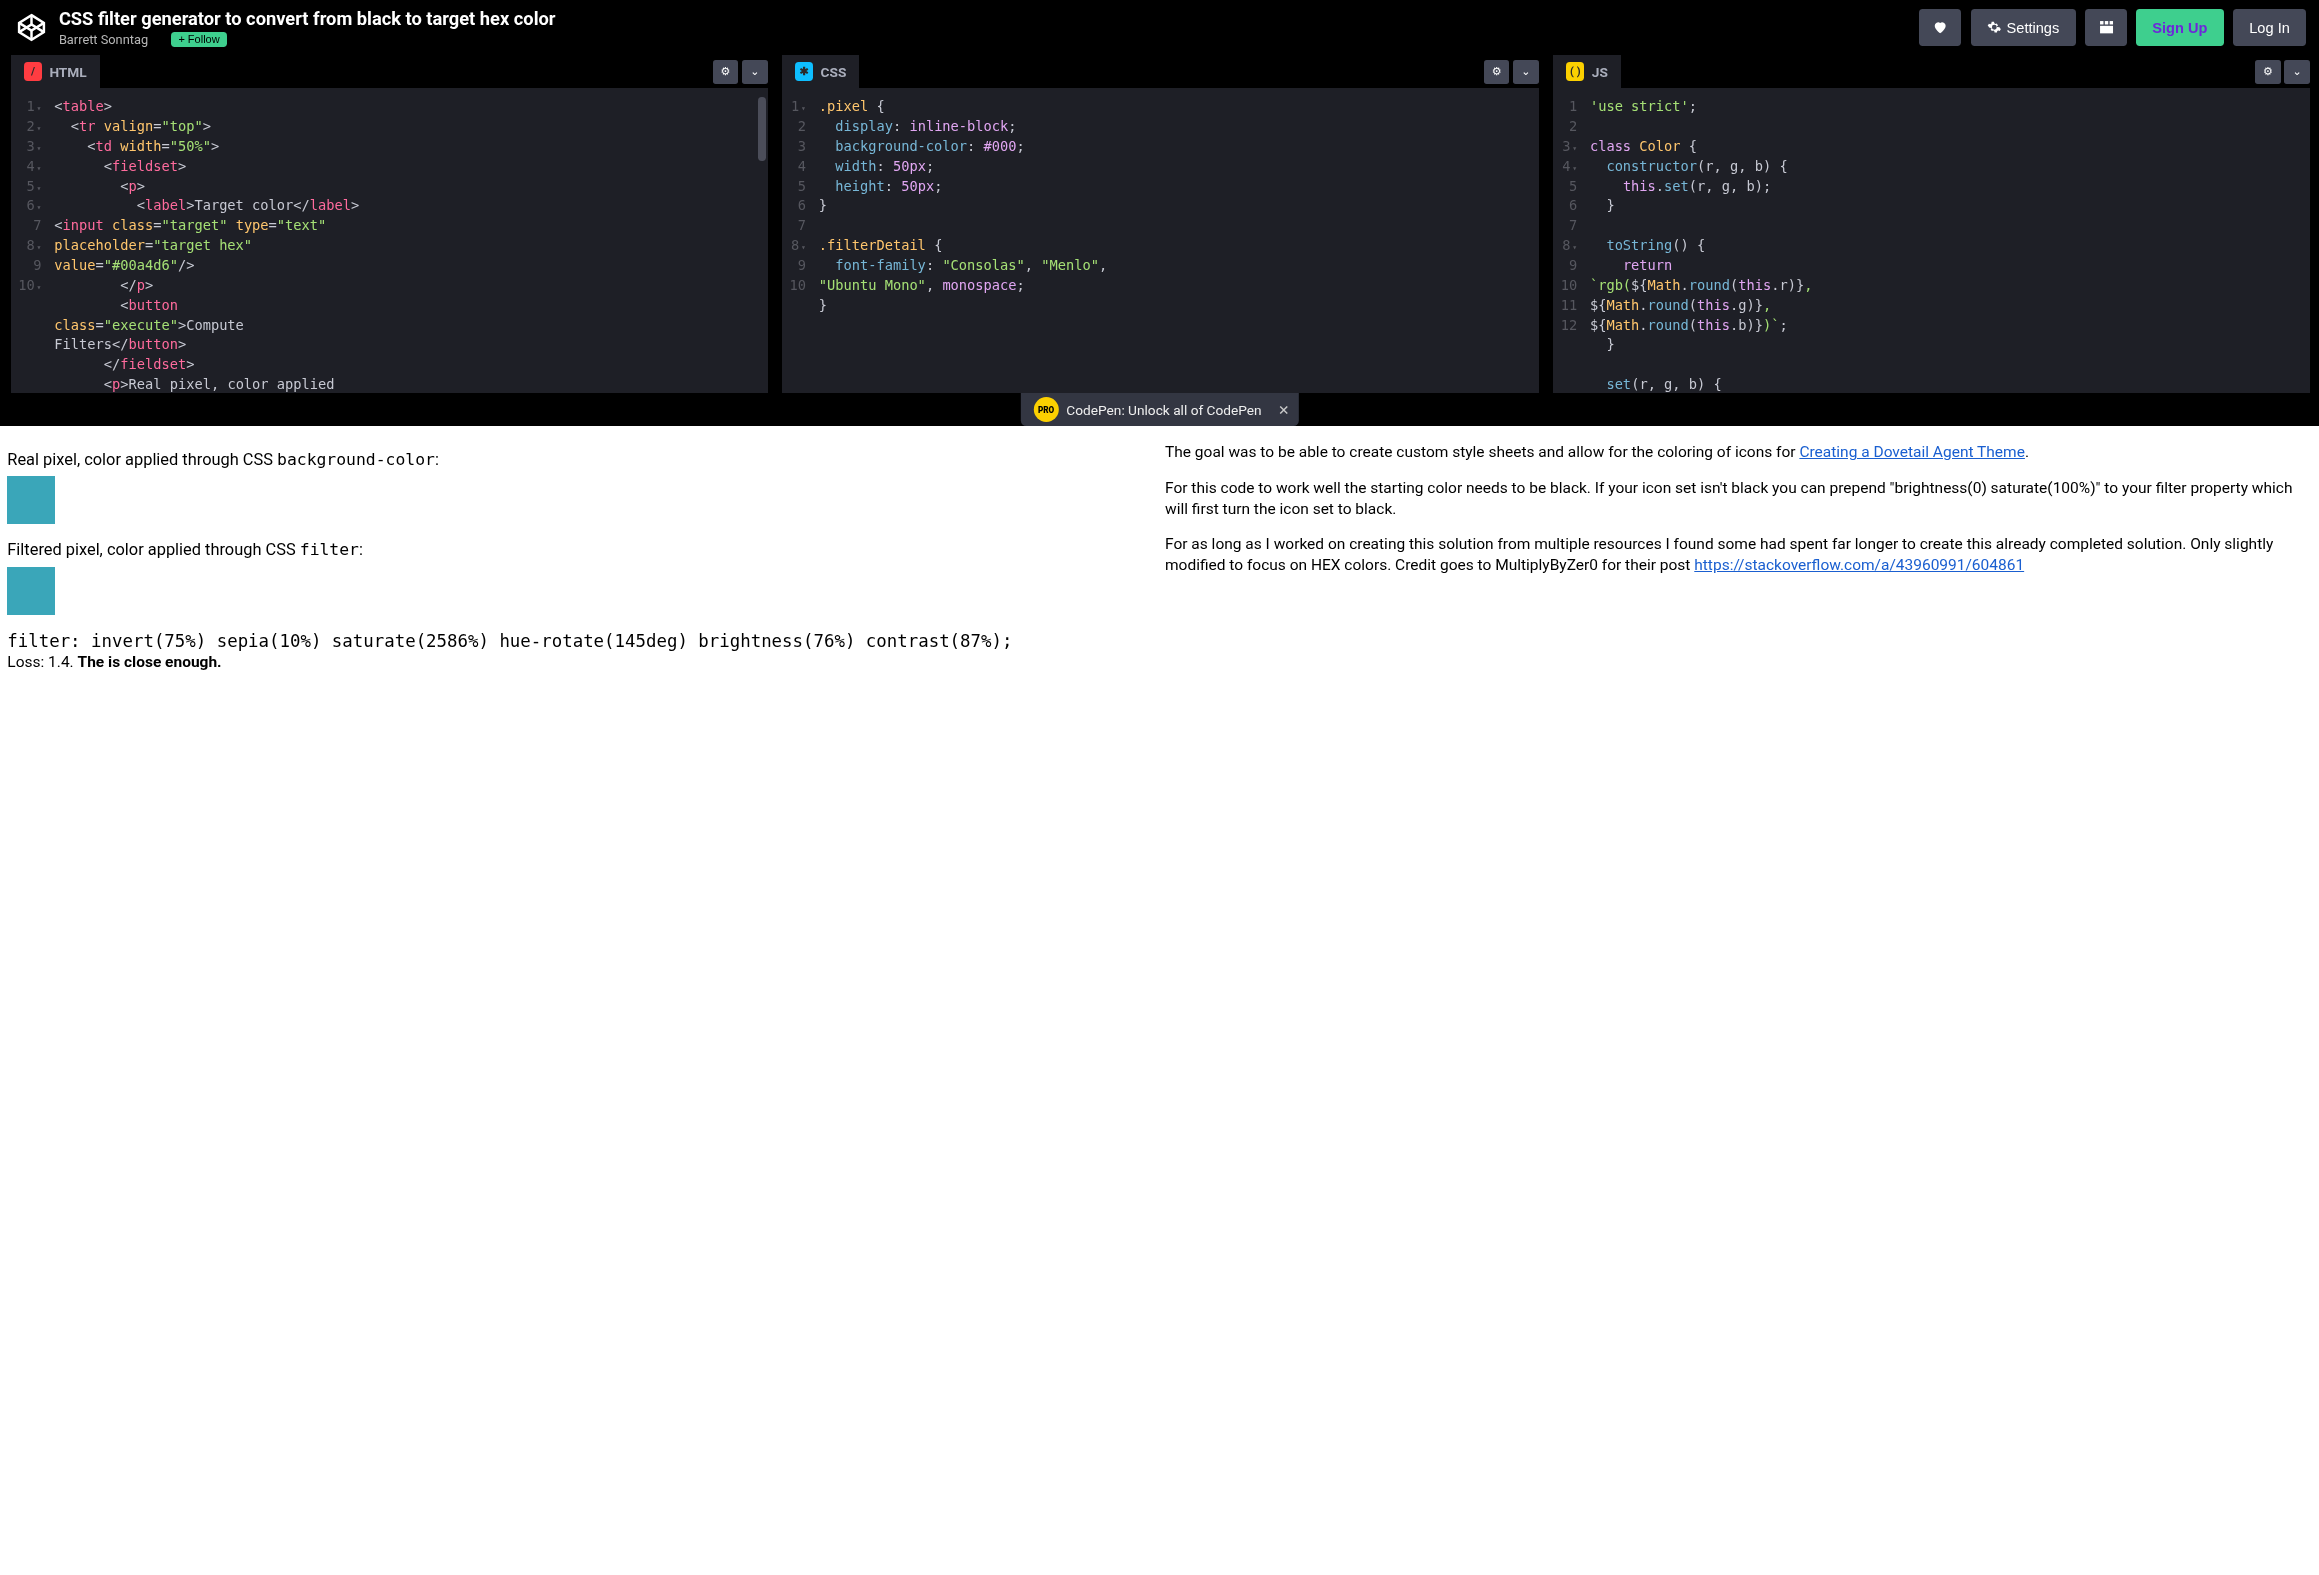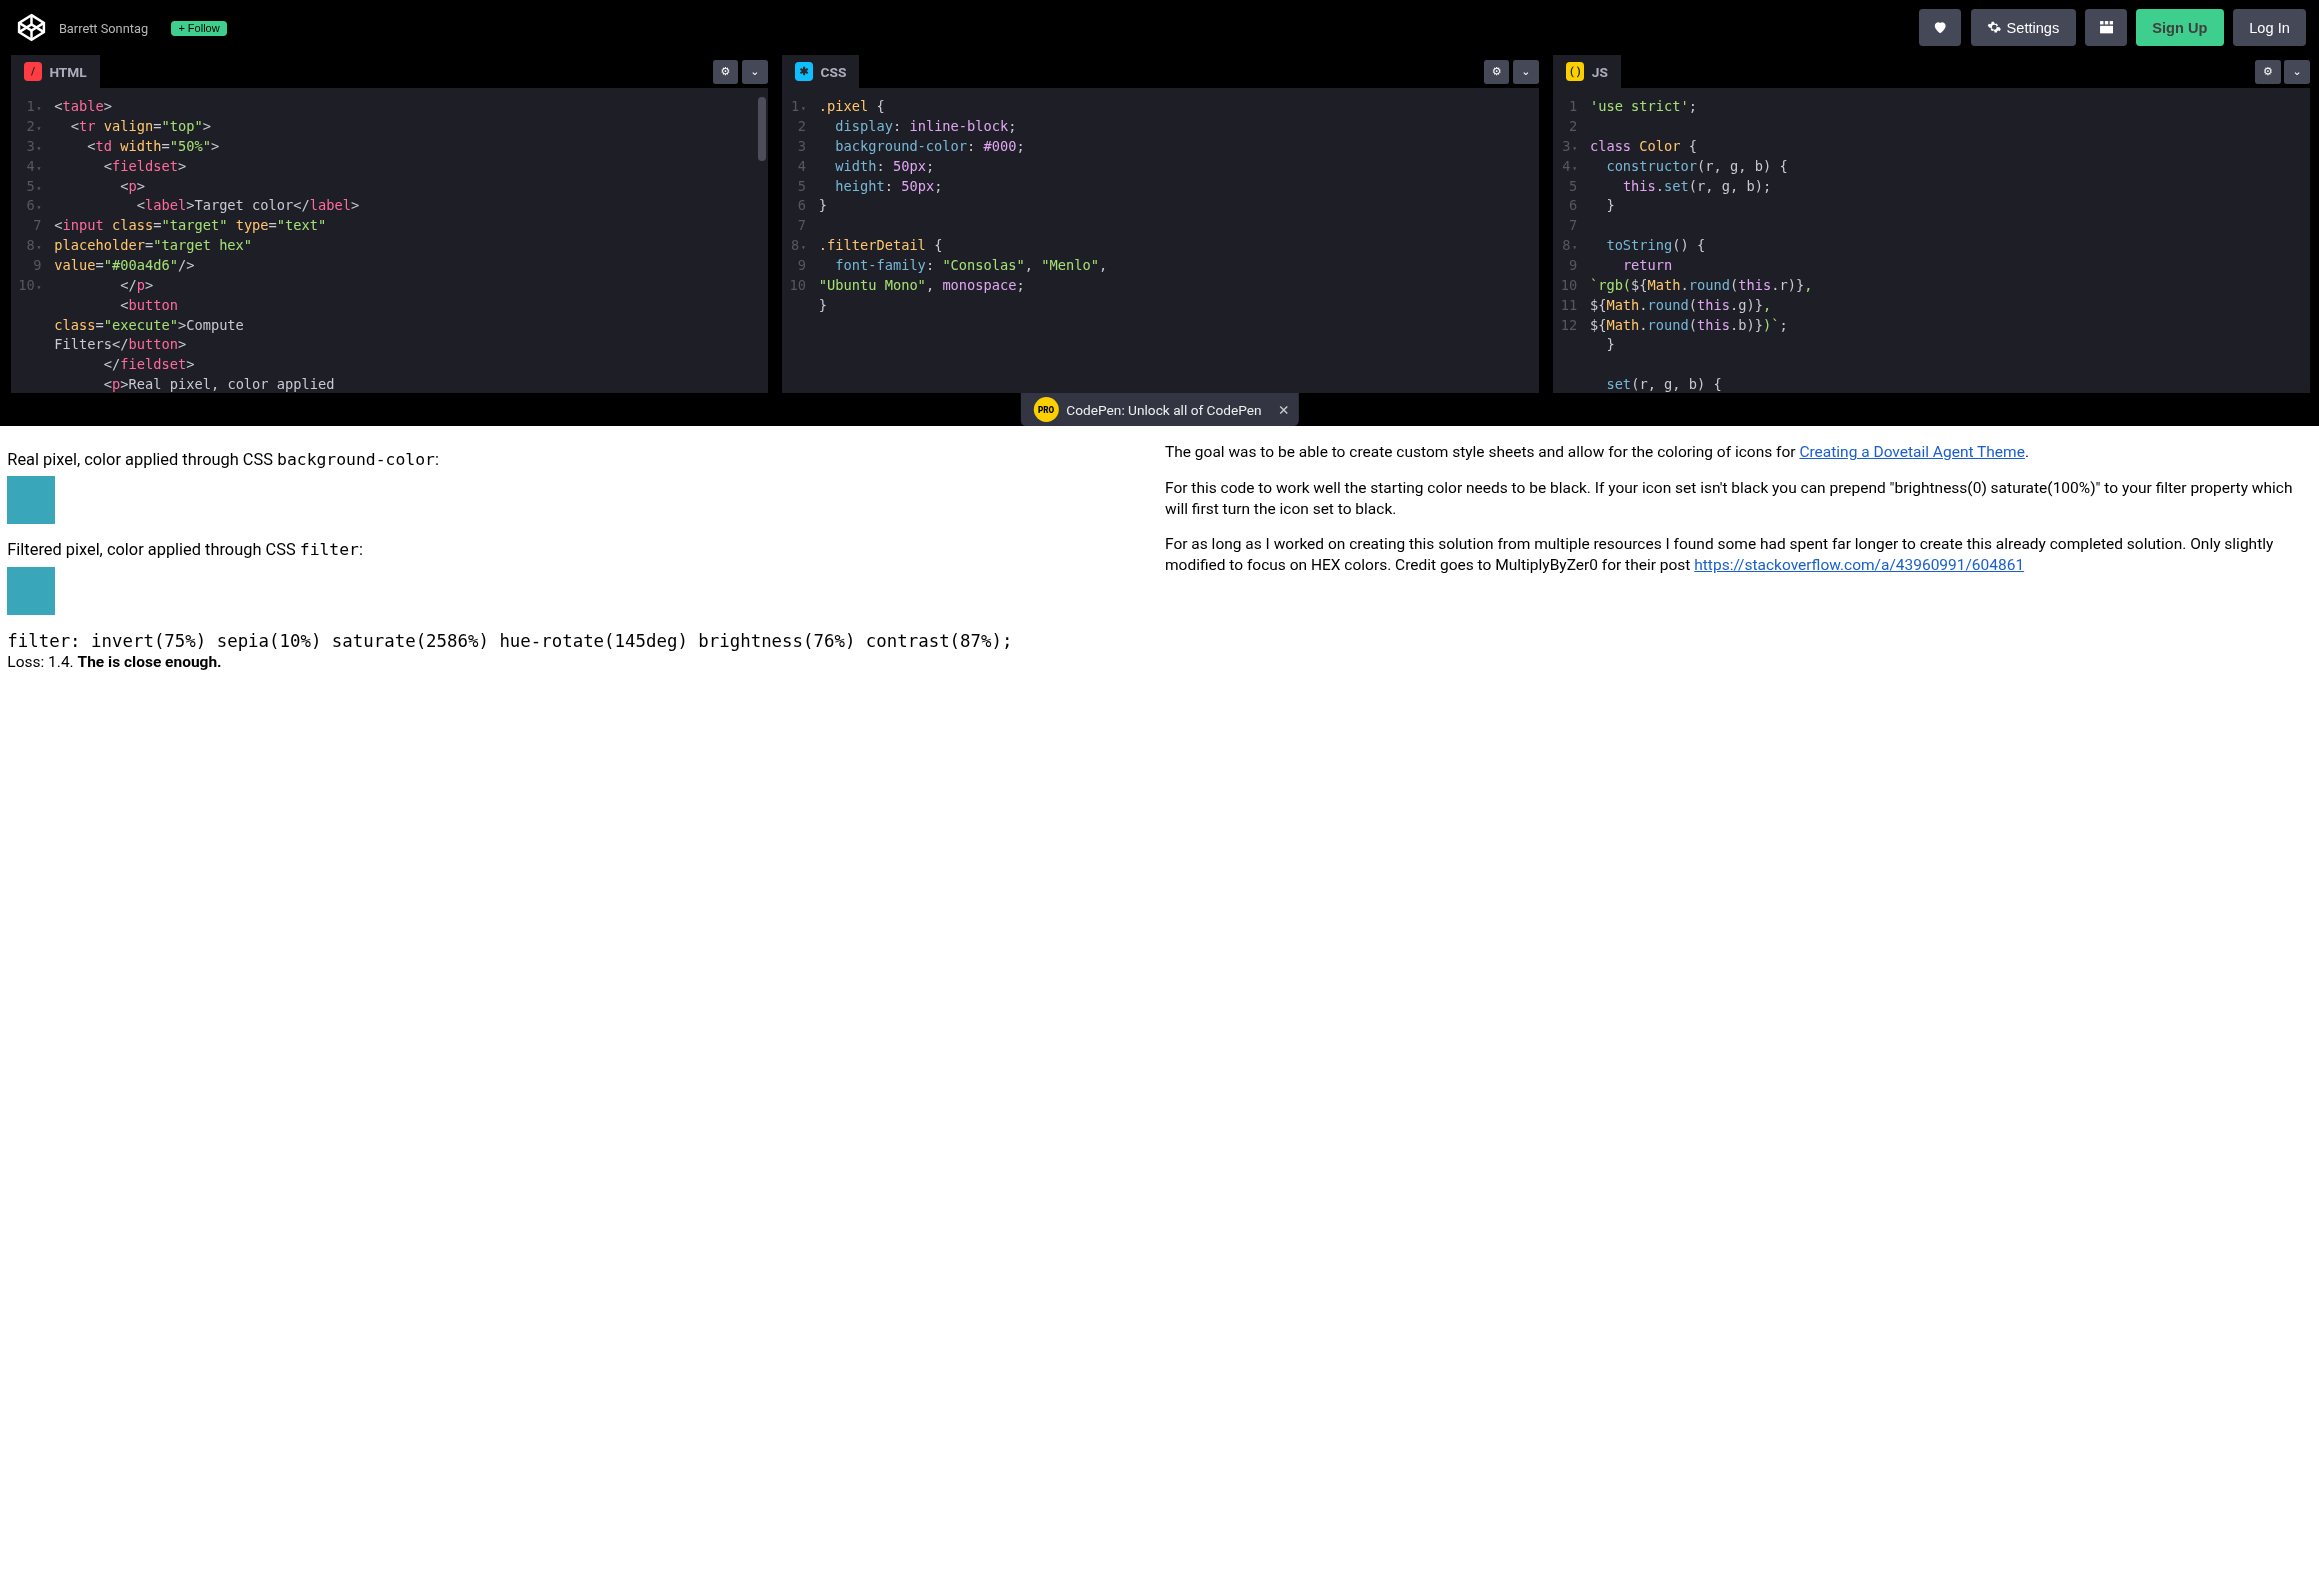--- a/index.html
+++ b/index.html
@@ -9,21 +9,21 @@
 .hdr { background:#000; color:#fff; display:flex; align-items:center; padding:7.3px 12.8px; height:55px; }
 .logo-wrap { width:37px; height:37px; display:flex; align-items:center; justify-content:center; margin-right:9.1px; }
 .title-block { flex: 1; }
 .pen-title { font-size:18.3px; font-weight:700; line-height:1.2; }
 .pen-meta { display:flex; align-items:center; gap:23px; margin-top:1.8px; }
 .author { color:#b7b7b7; font-size:12.8px; }
 .follow-btn { background:#3ECF8E; color:#000; border:none; border-radius:3.7px; font-size:11px; padding:1.8px 7.3px; display:flex; align-items:center; gap:2.7px; cursor:pointer; }
 .hdr-actions { display:flex; gap:9.1px; }
 .hdr-btn { background:#444857; color:#fff; border:none; border-radius:3.7px; height:37px; padding:0 16.4px; font-size:14.6px; display:flex; align-items:center; gap:5px; cursor:pointer; }
 .hdr-btn.icon-only { padding:0 12.8px; }
-.hdr-btn.signup { background:#3ECF8E; color:#404040; font-weight:600; }
+.hdr-btn.signup { background:#3ECF8E; color:#6d28d9; font-weight:600; }
 
 
 .editors { display:flex; background:#000; height:338px; gap:14.6px; padding:0 9.1px 0 11px; }
 .panel { flex:1; display:flex; flex-direction:column; min-width:0; }
 .panel-head { display:flex; align-items:center; height:33px; }
 .panel-tab { background:#1E1F26; display:flex; align-items:center; gap:7.3px; padding:5.5px 12.8px; height:33px; }
 .panel-tab .lang-badge { width:18.3px; height:18.3px; border-radius:3.7px; display:flex; align-items:center; justify-content:center; font-size:11px; font-weight:700; color:#2a2a2a; }
 .badge-html { background:#FF3C41; }
 .badge-css  { background:#0EBEFF; }
 .badge-js   { background:#FCD000; }
@@ -84,20 +84,21 @@
   <div class="logo-wrap">
     <svg viewBox="0 0 100 100" width="31" height="31" fill="none" stroke="#fff" stroke-width="8">
       <polygon points="50,10 90,35 90,65 50,90 10,65 10,35"></polygon>
       <polyline points="10,35 50,60 90,35"></polyline>
       <polyline points="10,65 50,40 90,65"></polyline>
       <line x1="50" y1="10" x2="50" y2="40"></line>
       <line x1="50" y1="60" x2="50" y2="90"></line>
     </svg>
   </div>
   <div class="title-block">
+    <div class="pen-title">CSS filter generator to convert from black to target hex color</div>
     <div class="pen-meta">
       <span class="author">Barrett Sonntag</span>
       <button class="follow-btn">+ Follow</button>
     </div>
   </div>
   <div class="hdr-actions">
     <button class="hdr-btn icon-only">
       <svg width="16.4" height="16.4" viewBox="0 0 24 24" fill="#fff">
           <path d="M12 21s-8-5.3-8-11a5 5 0 0 1 8-4 5 5 0 0 1 8 4c0 5.7-8 11-8 11z"></path>
         </svg>

